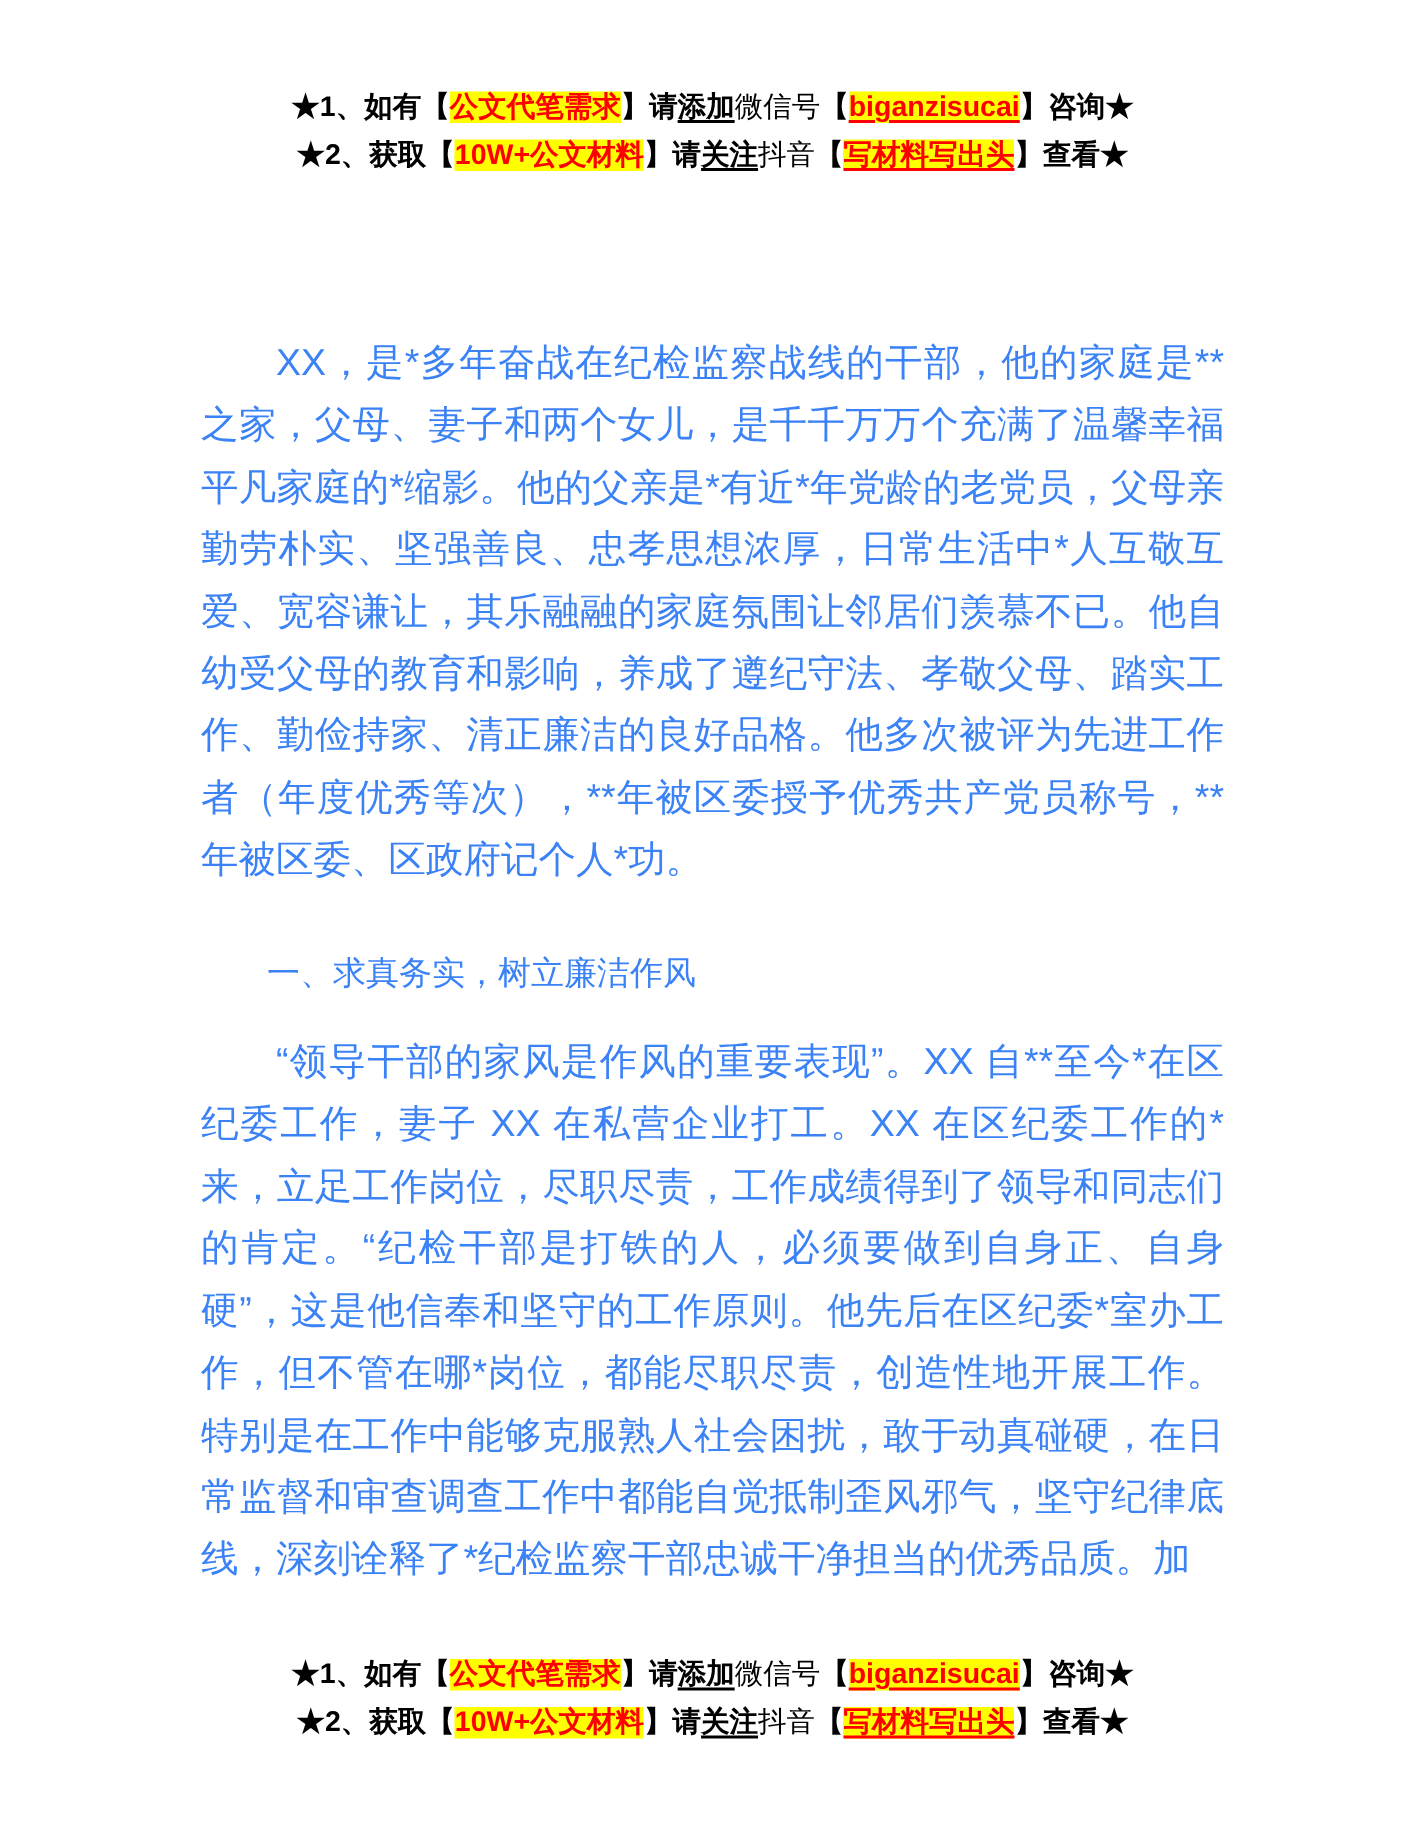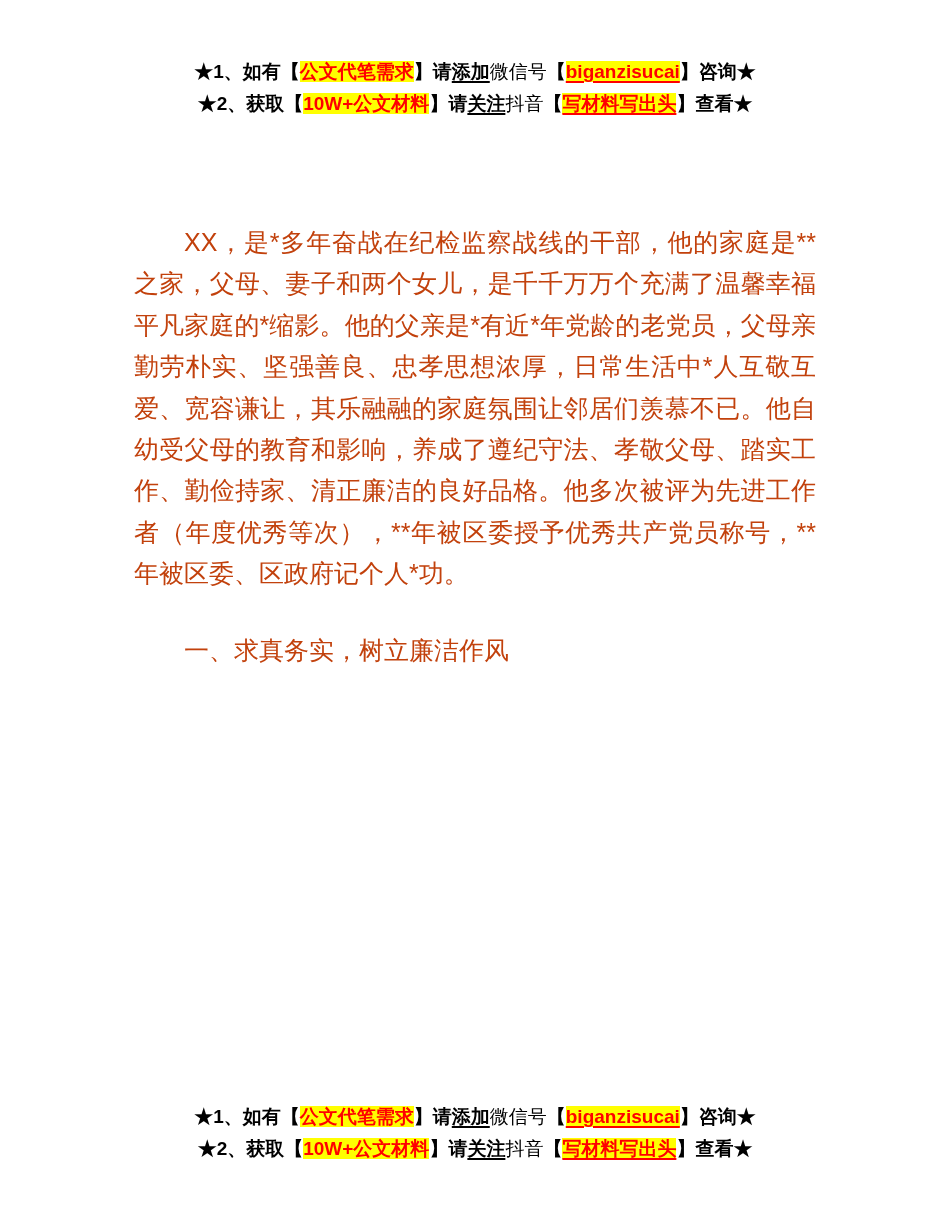--- a/index.html
+++ b/index.html
@@ -53,32 +53,33 @@
   }
   
   .doc-body {
     position: absolute;
     top: 222px;
     left: 134px;
     width: 682px;
     font-size: 25px;
     line-height: 41.4px;
     text-align: justify;
-    color: #c2410c;
+    color: #3b82f6;
   }
   .para {
     margin: 0;
     text-indent: 2em;
   }
   .section-heading {
     margin: 35px 0 0 0;
-    font-size: 25px;
+    font-size: 22px;
     line-height: 41.4px;
     font-weight: 400;
     text-indent: 2em;
+    font-family: Liberation Mono, monospace;
   }
   .para-2 { margin-top: 17px; }
 </style>
 </head>
 <body>
 
 <div class="page">
 
   <div class="promo promo-header">
     <div class="promo-line">
@@ -86,20 +87,21 @@
     </div>
     <div class="promo-line">
       <span>★2、获取【</span><span class="hl">10W+公文材料</span><span>】请</span><span class="ul">关注</span><span class="n">抖音</span><span>【</span><span class="hl ul">写材料写出头</span><span>】查看★</span>
     </div>
   </div>
 
 
   <div class="doc-body">
     <p class="para">XX，是*多年奋战在纪检监察战线的干部，他的家庭是**之家，父母、妻子和两个女儿，是千千万万个充满了温馨幸福平凡家庭的*缩影。他的父亲是*有近*年党龄的老党员，父母亲勤劳朴实、坚强善良、忠孝思想浓厚，日常生活中*人互敬互爱、宽容谦让，其乐融融的家庭氛围让邻居们羡慕不已。他自幼受父母的教育和影响，养成了遵纪守法、孝敬父母、踏实工作、勤俭持家、清正廉洁的良好品格。他多次被评为先进工作者（年度优秀等次），**年被区委授予优秀共产党员称号，**年被区委、区政府记个人*功。</p>
     <h2 class="section-heading">一、求真务实，树立廉洁作风</h2>
+    <p class="para para-2">“领导干部的家风是作风的重要表现”。XX 自**至今*在区纪委工作，妻子 XX 在私营企业打工。XX 在区纪委工作的*来，立足工作岗位，尽职尽责，工作成绩得到了领导和同志们的肯定。“纪检干部是打铁的人，必须要做到自身正、自身硬”，这是他信奉和坚守的工作原则。他先后在区纪委*室办工作，但不管在哪*岗位，都能尽职尽责，创造性地开展工作。特别是在工作中能够克服熟人社会困扰，敢于动真碰硬，在日常监督和审查调查工作中都能自觉抵制歪风邪气，坚守纪律底线，深刻诠释了*纪检监察干部忠诚干净担当的优秀品质。加</p>
   </div>
 
   <div class="promo promo-footer">
     <div class="promo-line">
       <span>★1、如有【</span><span class="hl">公文代笔需求</span><span>】请</span><span class="ul">添加</span><span class="n">微信号</span><span>【</span><span class="hl ul">biganzisucai</span><span>】咨询★</span>
     </div>
     <div class="promo-line">
       <span>★2、获取【</span><span class="hl">10W+公文材料</span><span>】请</span><span class="ul">关注</span><span class="n">抖音</span><span>【</span><span class="hl ul">写材料写出头</span><span>】查看★</span>
     </div>
   </div>

